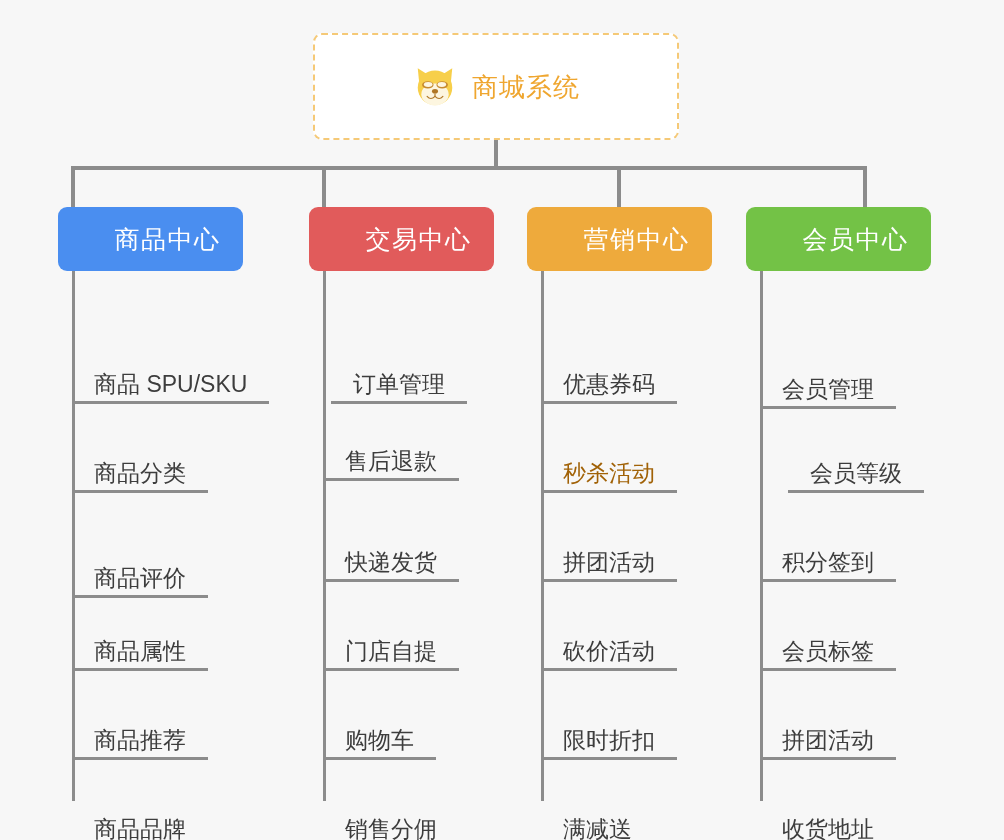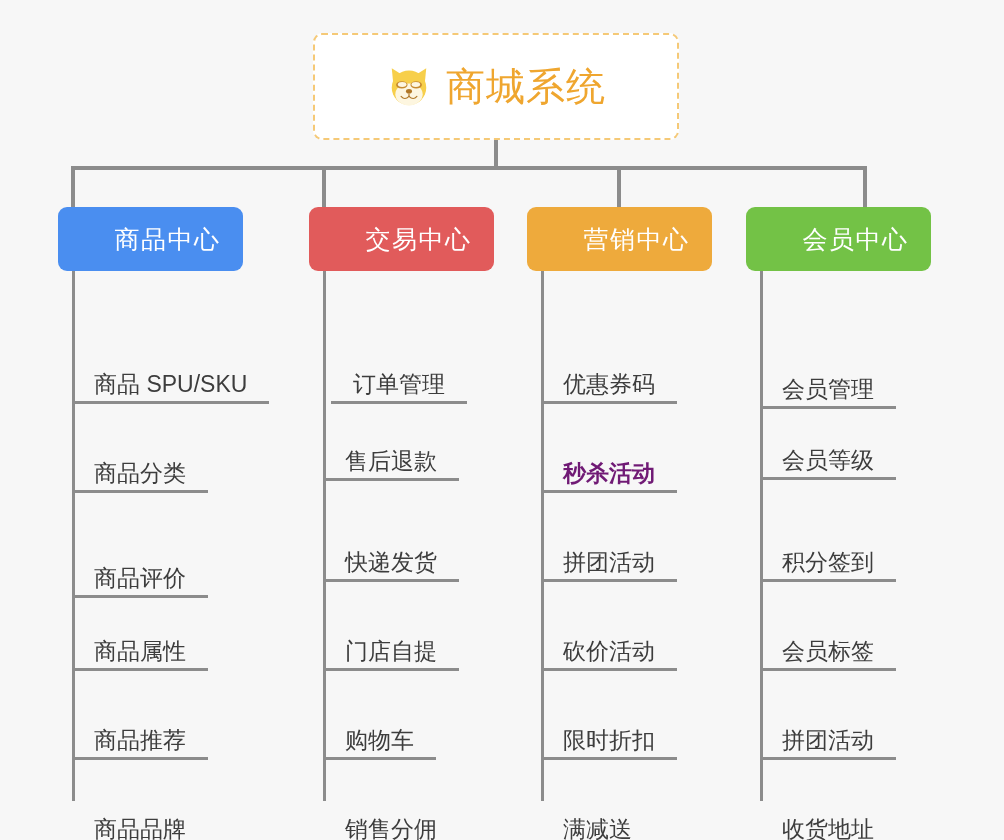--- a/index.html
+++ b/index.html
@@ -37,21 +37,21 @@
     justify-content: center;
     gap: 14px;
   }
   #root-icon {
     width: 46px;
     height: 46px;
     flex: 0 0 auto;
     display: block;
   }
   #root-title {
-    font-size: 39px;
+    font-size: 26px;
     line-height: 1;
     color: #efa62f;
     letter-spacing: 1px;
     white-space: nowrap;
   }
 
   
   .conn {
     position: absolute;
     background: #8c8c8c;
@@ -207,21 +207,21 @@
   <div class="column" style="left:527px; width:185px;">
     <div class="cat-header" style="width: 185px; background: rgb(238, 170, 60);">
       <span>营销中心</span>
     </div>
     <div class="trunk" style="height: 530px; background: rgb(140, 140, 140);"></div>
     <ul class="leaf-list">
       <li class="leaf" style="top: 97px; border-bottom-color: rgb(140, 140, 140);">
           <span class="leaf-label" style="color: rgb(61, 61, 61);">优惠券码</span>
         </li>
       <li class="leaf" style="top: 186px; border-bottom-color: rgb(140, 140, 140);">
-          <span class="leaf-label" style="color: #701a75; font-weight: bold;">秒杀活动</span>
+          <span class="leaf-label" style="color: #a16207;">秒杀活动</span>
         </li>
       <li class="leaf" style="top: 275px; border-bottom-color: rgb(140, 140, 140);">
           <span class="leaf-label" style="color: rgb(61, 61, 61);">拼团活动</span>
         </li>
       <li class="leaf" style="top: 364px; border-bottom-color: rgb(140, 140, 140);">
           <span class="leaf-label" style="color: rgb(61, 61, 61);">砍价活动</span>
         </li>
       <li class="leaf" style="top: 453px; border-bottom-color: rgb(140, 140, 140);">
           <span class="leaf-label" style="color: rgb(61, 61, 61); margin-top: 16px;">限时折扣</span>
         </li>
@@ -233,21 +233,21 @@
 
   <div class="column" style="left:746px; width:193px;text-align:center;">
     <div class="cat-header" style="width: 185px; background: rgb(115, 194, 70);">
       <span>会员中心</span>
     </div>
     <div class="trunk" style="height: 530px; background: rgb(140, 140, 140);"></div>
     <ul class="leaf-list">
       <li class="leaf" style="top: 102px; border-bottom-color: rgb(140, 140, 140);">
           <span class="leaf-label" style="color: rgb(61, 61, 61);">会员管理</span>
         </li>
-      <li class="leaf" style="top: 173px; border-bottom-color: rgb(140, 140, 140);">
+      <li class="leaf" style="top: 186px; border-bottom-color: rgb(140, 140, 140); margin-left: 28px;">
           <span class="leaf-label" style="color: rgb(61, 61, 61);">会员等级</span>
         </li>
       <li class="leaf" style="top: 275px; border-bottom-color: rgb(140, 140, 140);">
           <span class="leaf-label" style="color: rgb(61, 61, 61);">积分签到</span>
         </li>
       <li class="leaf" style="top: 364px; border-bottom-color: rgb(140, 140, 140);">
           <span class="leaf-label" style="color: rgb(61, 61, 61);">会员标签</span>
         </li>
       <li class="leaf" style="top: 453px; border-bottom-color: rgb(140, 140, 140);">
           <span class="leaf-label" style="color: rgb(61, 61, 61);">拼团活动</span>

